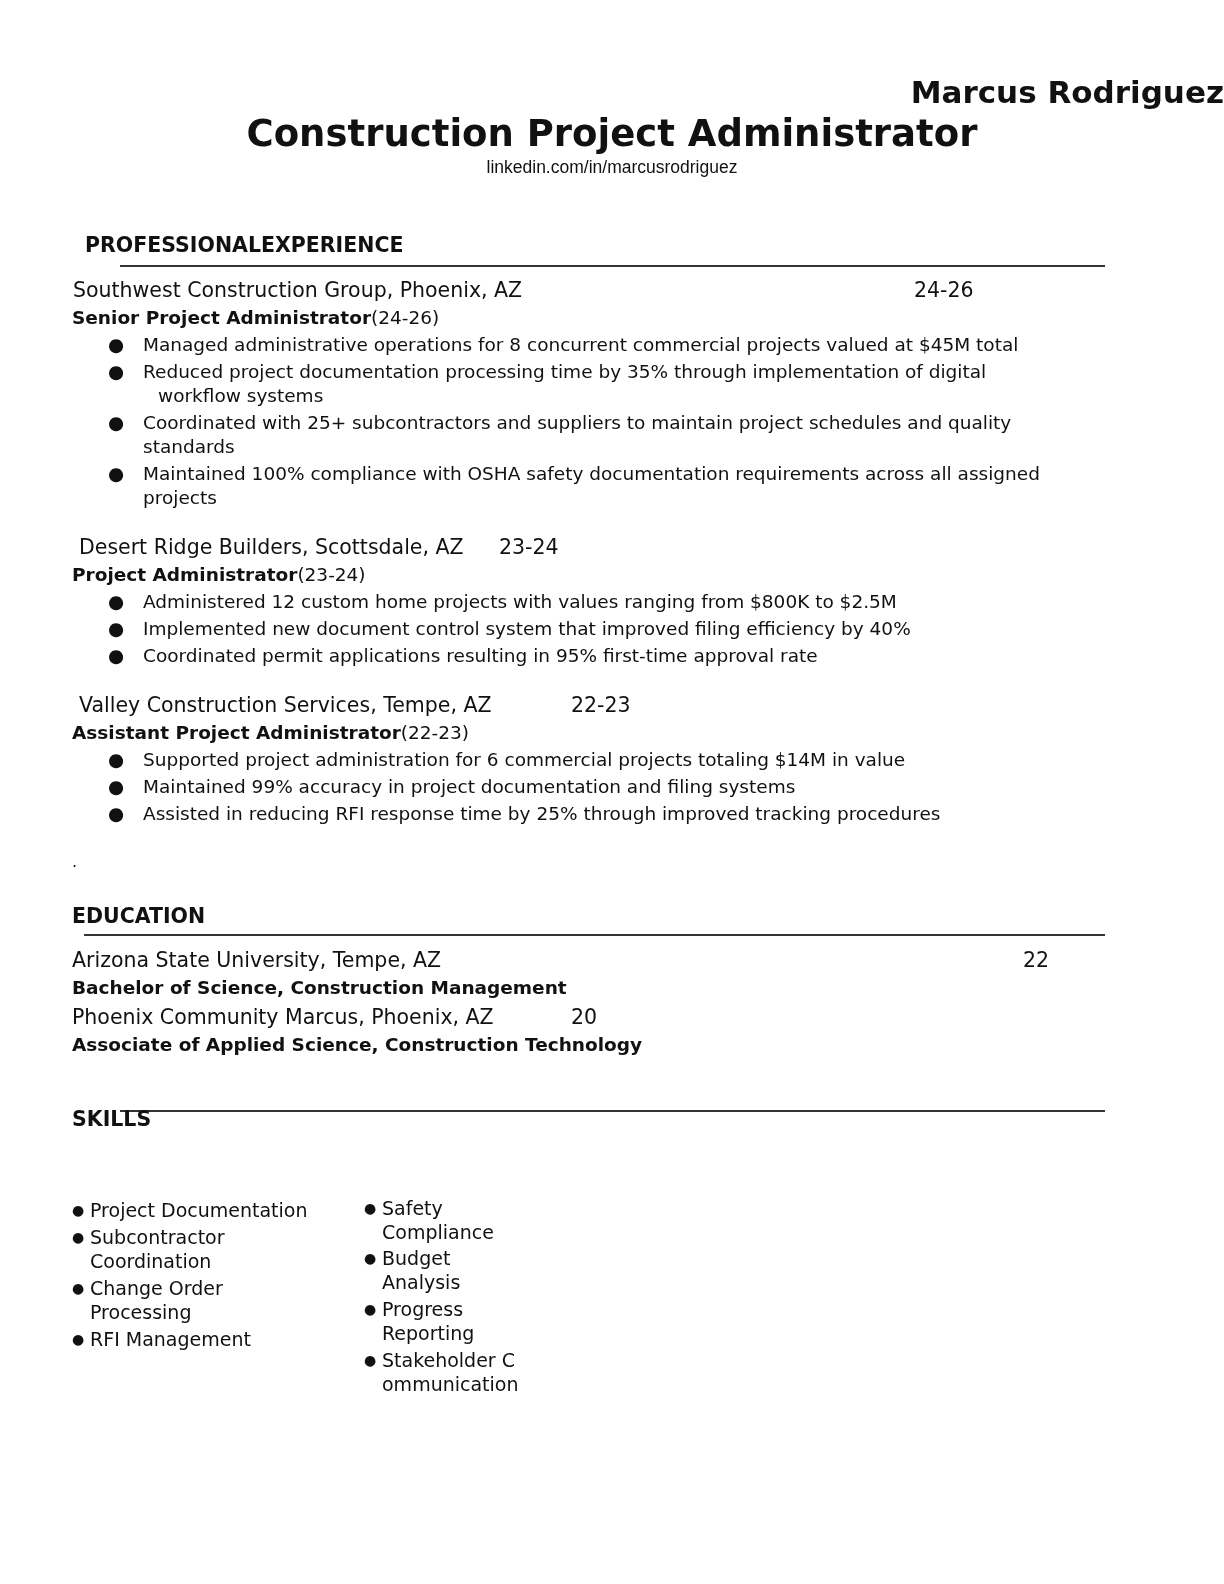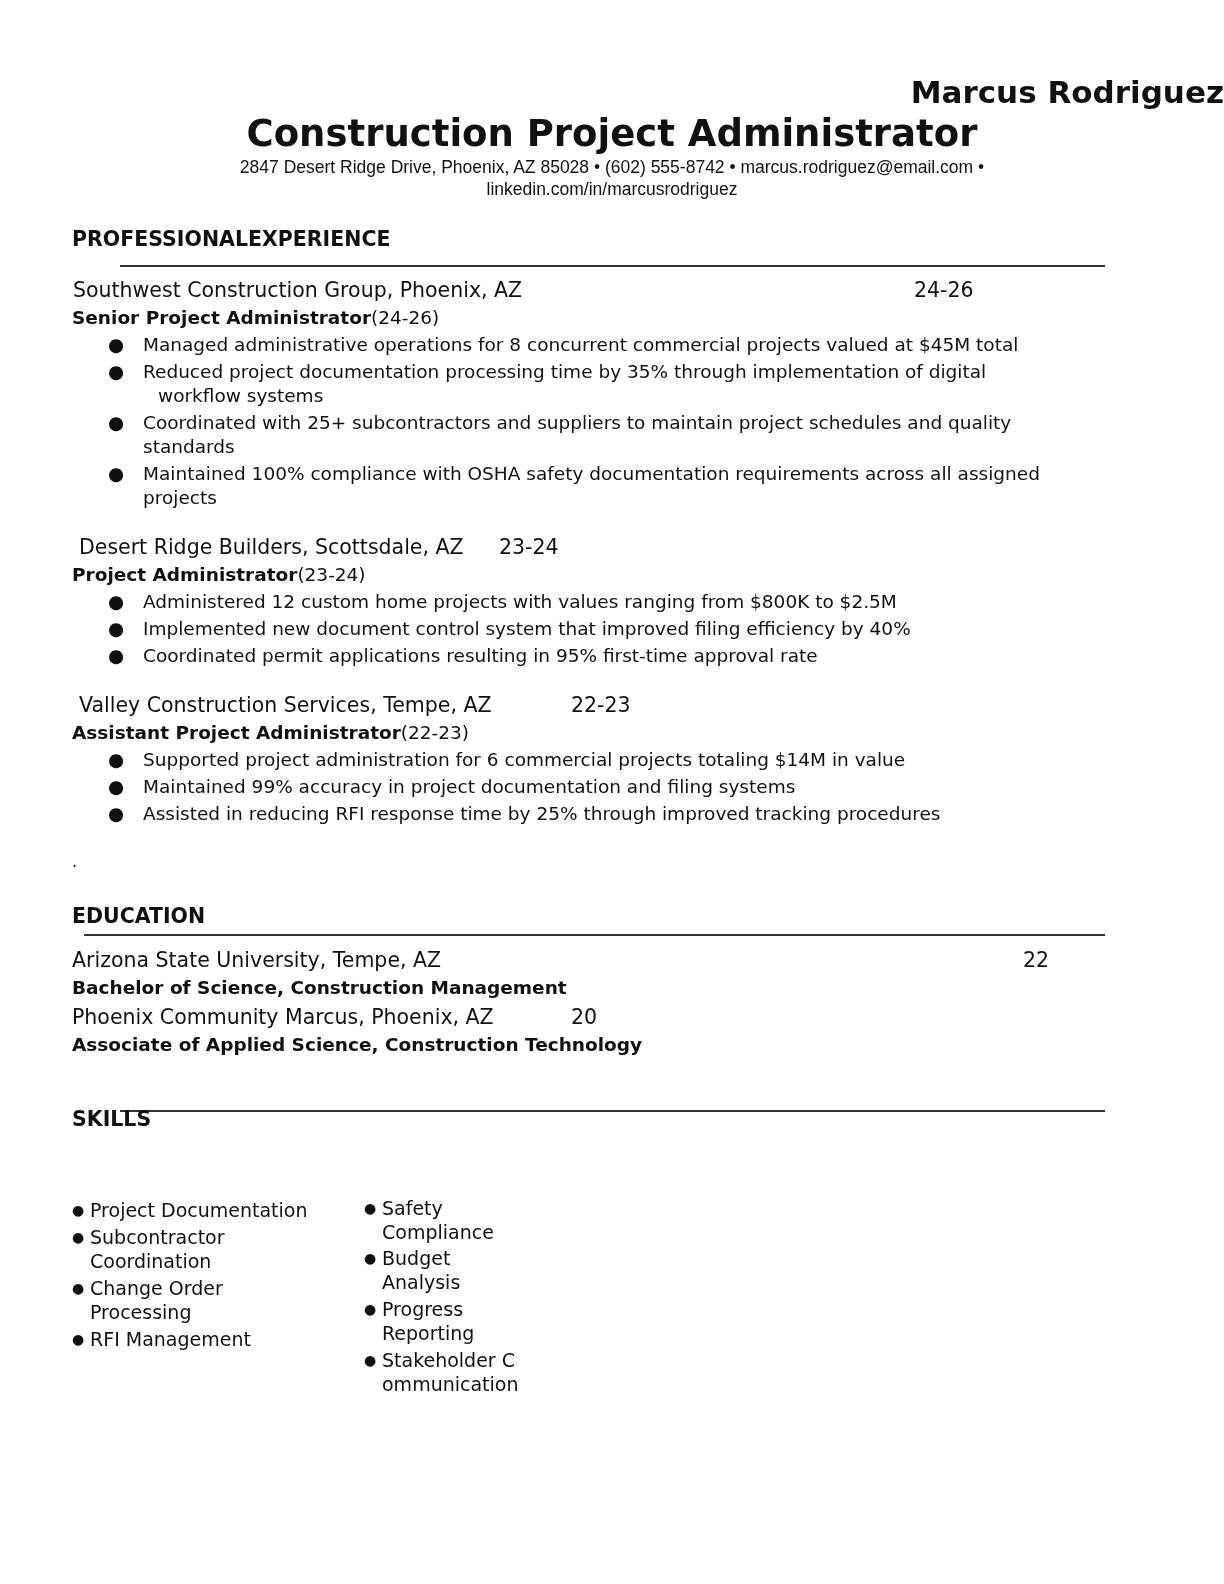--- a/index.html
+++ b/index.html
@@ -19,25 +19,24 @@
     .deg { font-size: 18.5px; font-weight: bold; left: 72px; }
     .skill { font-size: 19px; line-height: 24px; white-space: normal; }
     .skill .sdot { position: absolute; left: -18px; top: 0; font-size: 14px; }
   </style>
 </head>
 <body>
 
 <div class="abs name">Marcus Rodriguez</div>
 <div class="abs title">Construction Project Administrator</div>
 <div class="abs contact">
-  <div>2847 Desert Ridge Drive, Phoenix, AZ 85028 • (602) 555-8742 • marcus.rodriguez@email.com •</div>
   <div>linkedin.com/in/marcusrodriguez</div>
 </div>
 
-<div class="abs sec-head" style="top:227px;">PROFESSIONALEXPERIENCE</div>
+<div class="abs sec-head" style="top:233px;margin-left:13px;">PROFESSIONALEXPERIENCE</div>
 <div class="rule" style="top:265px; left:120px; width:985px;"></div>
 
 <div class="abs company" style="top:278px; left:73px;">Southwest Construction Group, Phoenix, AZ</div>
 <div class="abs company" style="top:278px; left:914px;">24-26</div>
 <div class="abs role" style="top:307px;"><b>Senior Project Administrator</b><span>(24-26)</span></div>
 <div class="abs bullet" style="top:334px;"><span class="dot">●</span><span>Managed administrative operations for 8 concurrent commercial projects valued at $45M total</span></div>
 <div class="abs bullet" style="top:361px;"><span class="dot">●</span><span>Reduced project documentation processing time by 35% through implementation of digital</span></div>
 <div class="abs bullet" style="top:385px; left:158px;">workflow systems</div>
 <div class="abs bullet" style="top:412px;"><span class="dot">●</span><span>Coordinated with 25+ subcontractors and suppliers to maintain project schedules and quality</span></div>
 <div class="abs bullet" style="top:436px; left:143px;">standards</div>

